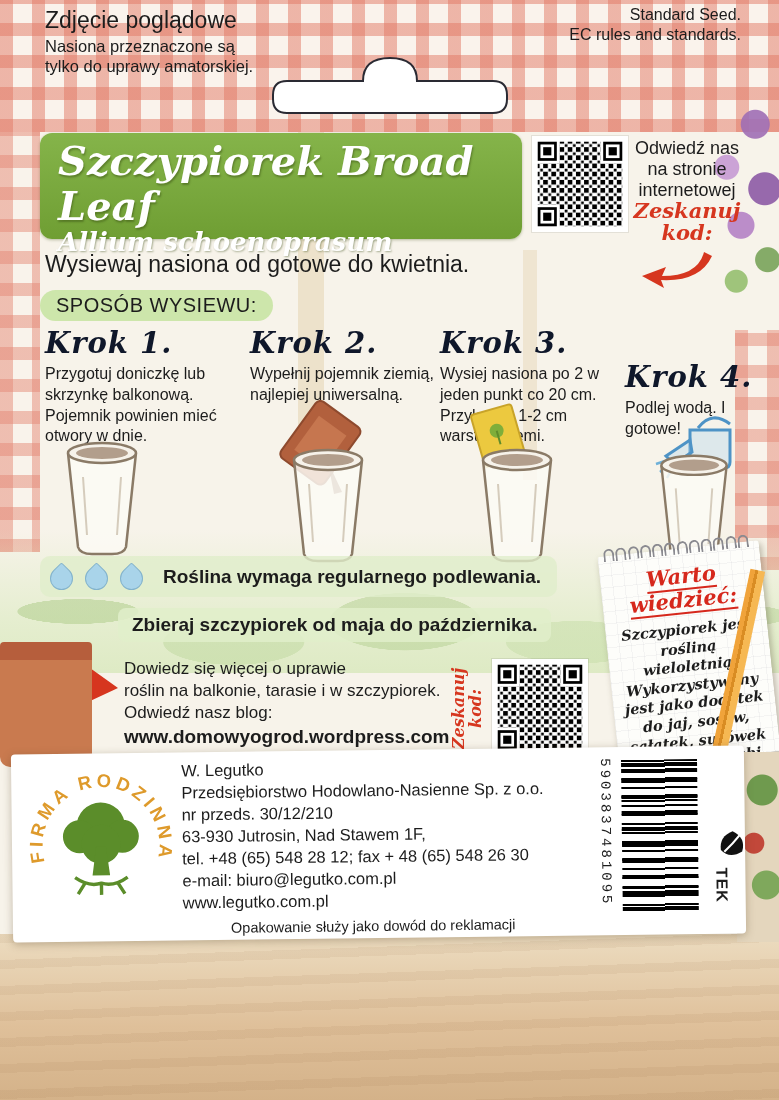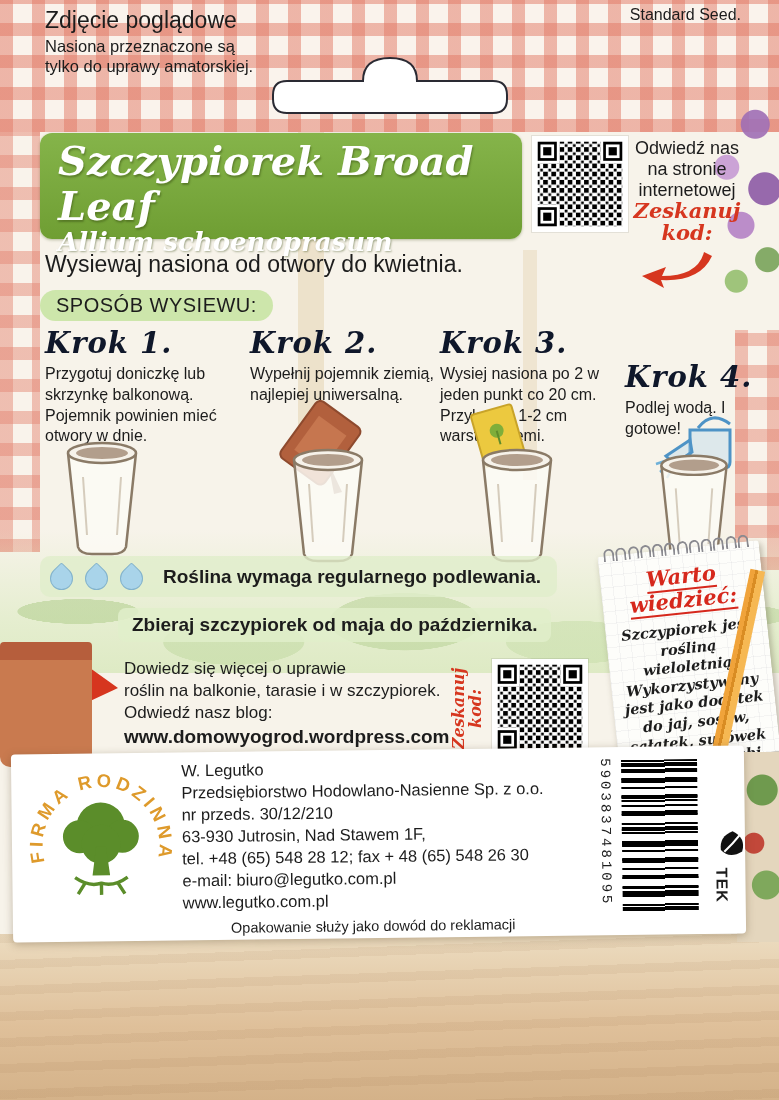--- a/index.html
+++ b/index.html
@@ -169,20 +169,21 @@
   <div class="window-bar1"></div>
   <div class="window-bar2"></div>
   <div class="flowers"></div>
   <div class="herbs"></div>
 
   <div class="note-left">Zdjęcie poglądowe</div>
   <div class="note-left2 pre">Nasiona przeznaczone są
 tylko do uprawy amatorskiej.</div>
   <div class="quality">
     <div class="s">Standard Seed.</div>
+    <div class="s">EC rules and standards.</div>
   </div>
 
   <svg class="hang-tab" width="250" height="64" viewBox="0 0 250 64">
     <path d="M22,60 L228,60 Q242,60 242,46 L242,42 Q242,28 228,28 L152,28 Q152,5 125,5 Q98,5 98,28 L22,28 Q8,28 8,42 L8,46 Q8,60 22,60 Z" fill="#fff" stroke="#2a2a33" stroke-width="2"></path>
   </svg>
 
   <div class="banner">
     <div class="t">Szczypiorek Broad Leaf</div>
     <div class="s">Allium schoenoprasum</div>
   </div>
@@ -198,21 +199,21 @@
     <div>internetowej</div>
   </div>
   <div class="scan1 scan-red">
     <div>Zeskanuj</div>
     <div>kod:</div>
   </div>
   <svg class="scan-arrow" width="74" height="40" viewBox="0 0 74 40">
     <path d="M66,4 Q60,28 24,28 L28,19 L4,28 L26,40 L23,32 Q62,34 74,8 Z" fill="#d6361f"></path>
   </svg>
 
-  <div class="sow-intro">Wysiewaj nasiona od otwory do kwietnia.</div>
+  <div class="sow-intro">Wysiewaj nasiona od gotowe do kwietnia.</div>
   <div class="sow-pill">SPOSÓB WYSIEWU:</div>
 
   <div class="step step1">
     <div class="kt">Krok 1.</div>
     <div class="kd">Przygotuj doniczkę lub skrzynkę balkonową. Pojemnik powinien mieć otwory w dnie.</div>
   </div>
   <div class="step step2">
     <div class="kt">Krok 2.</div>
     <div class="kd">Wypełnij pojemnik ziemią, najlepiej uniwersalną.</div>
   </div>

